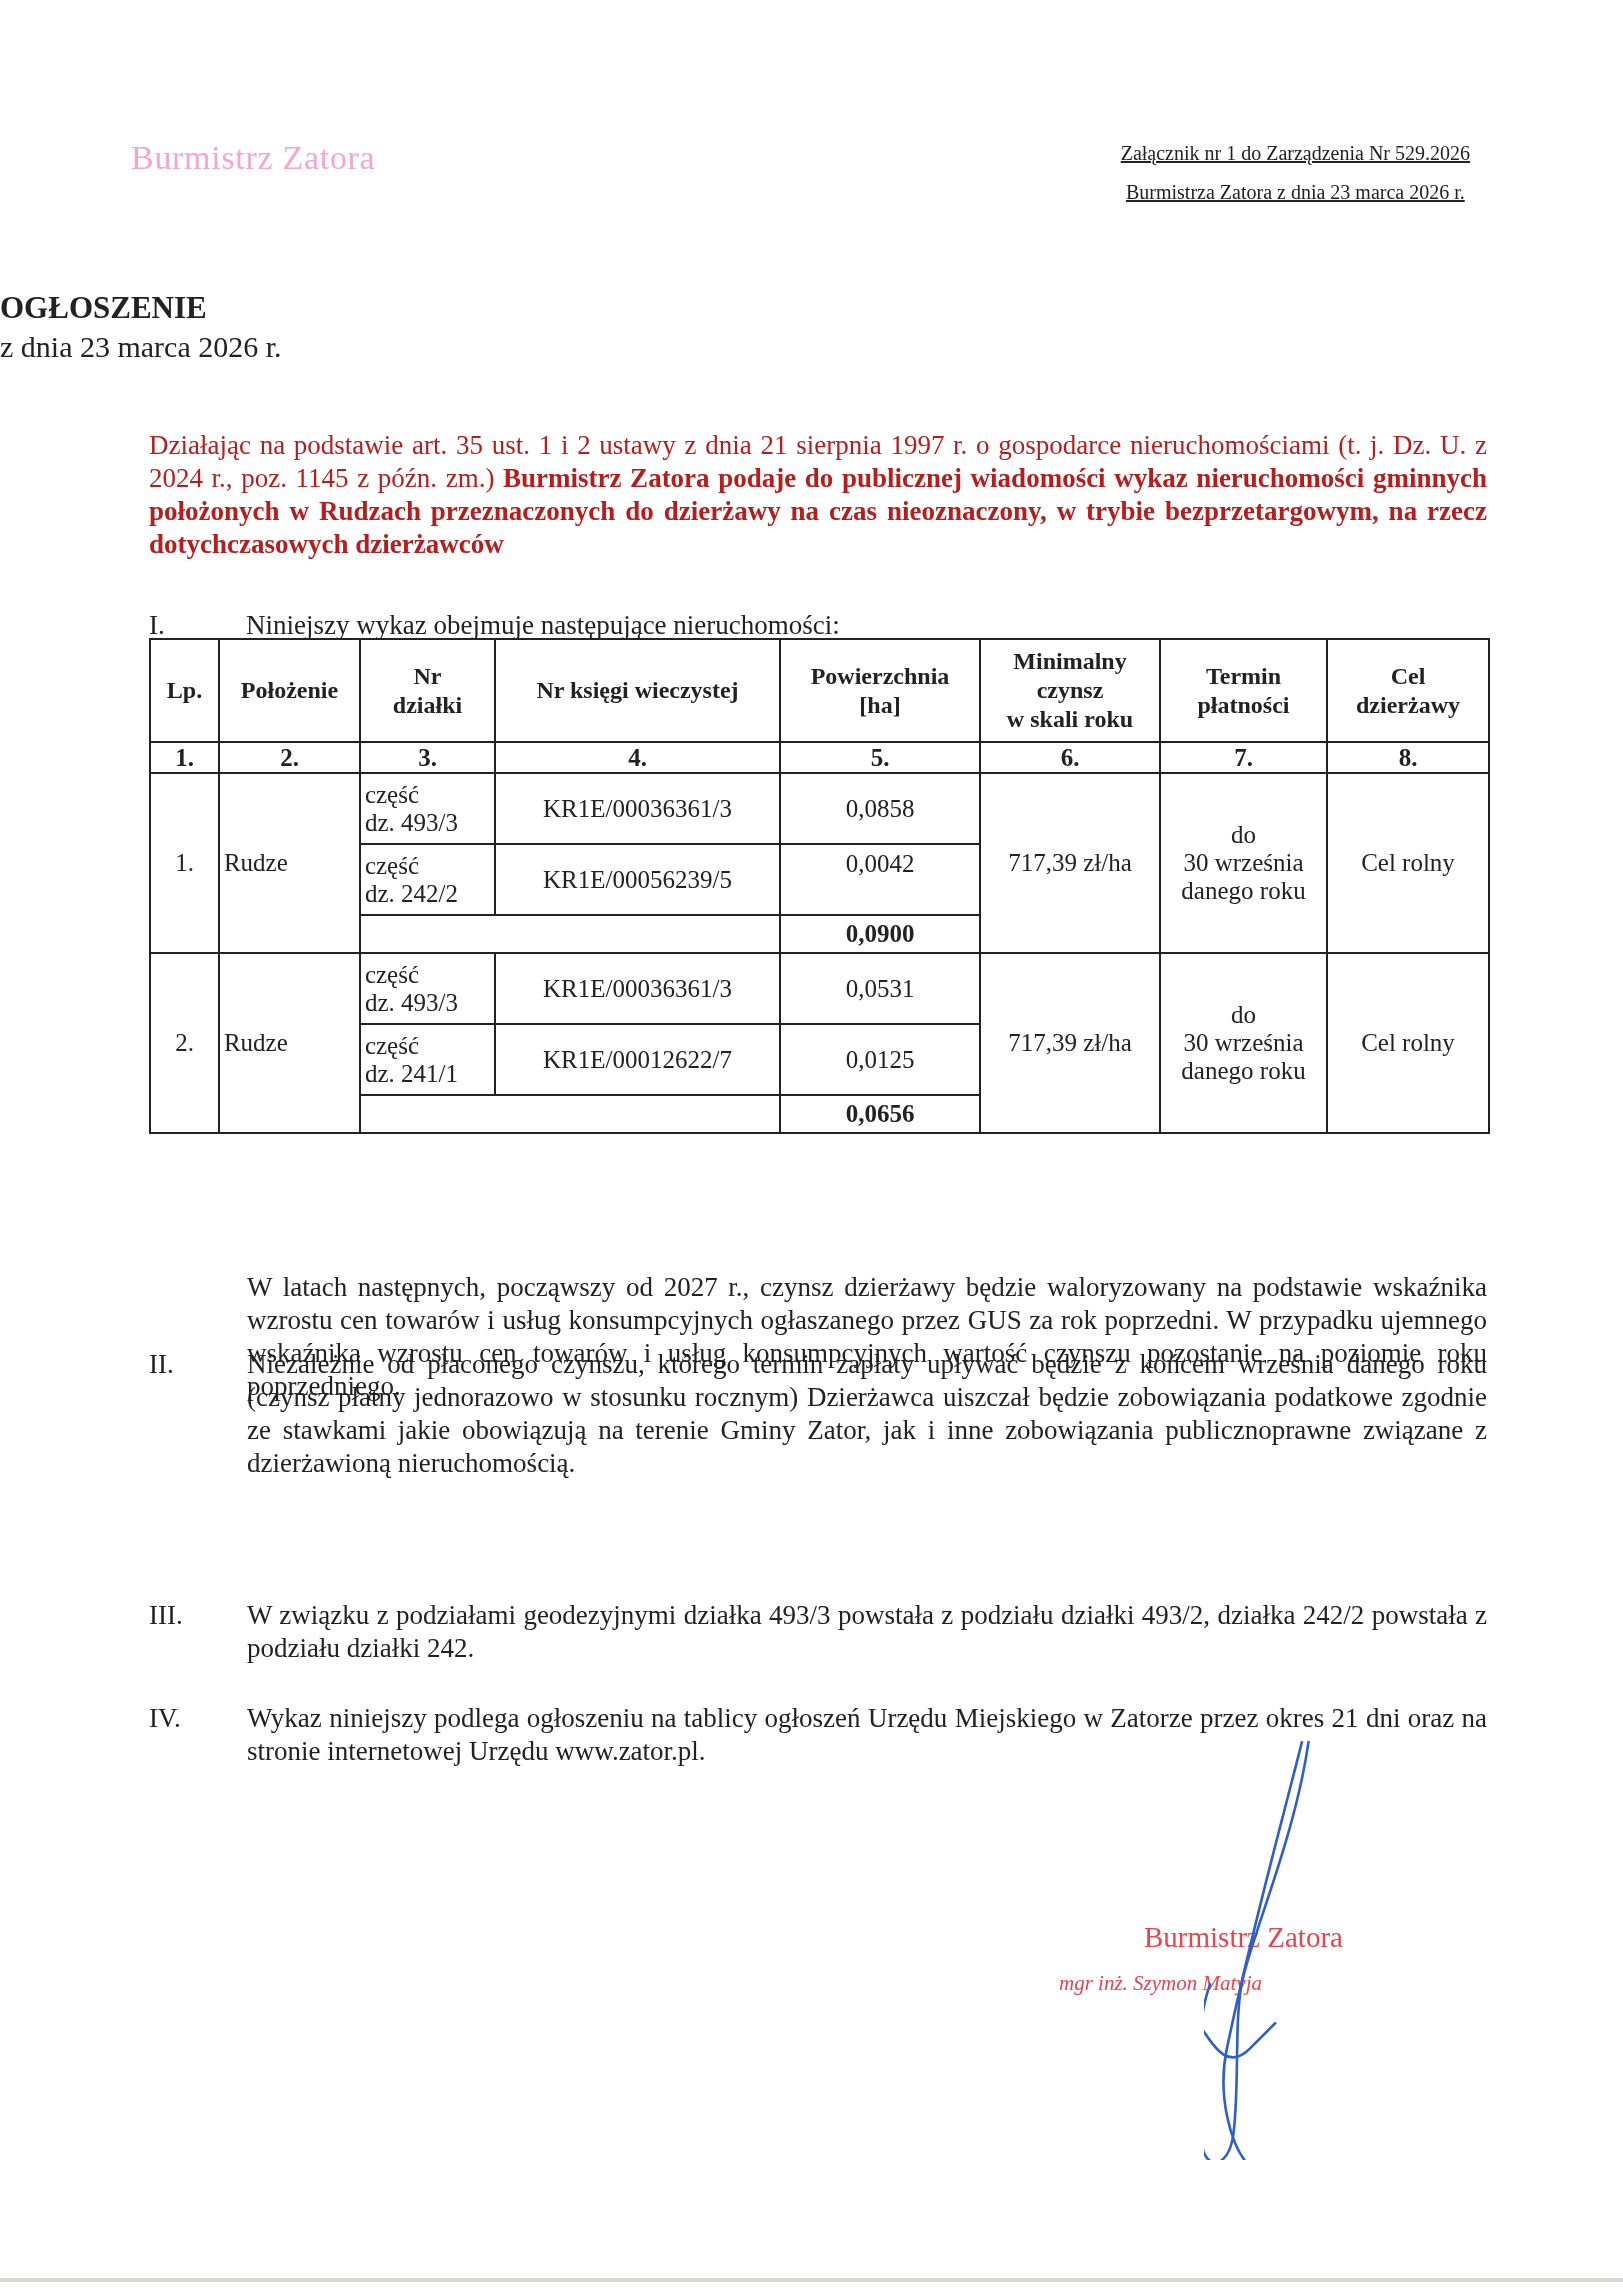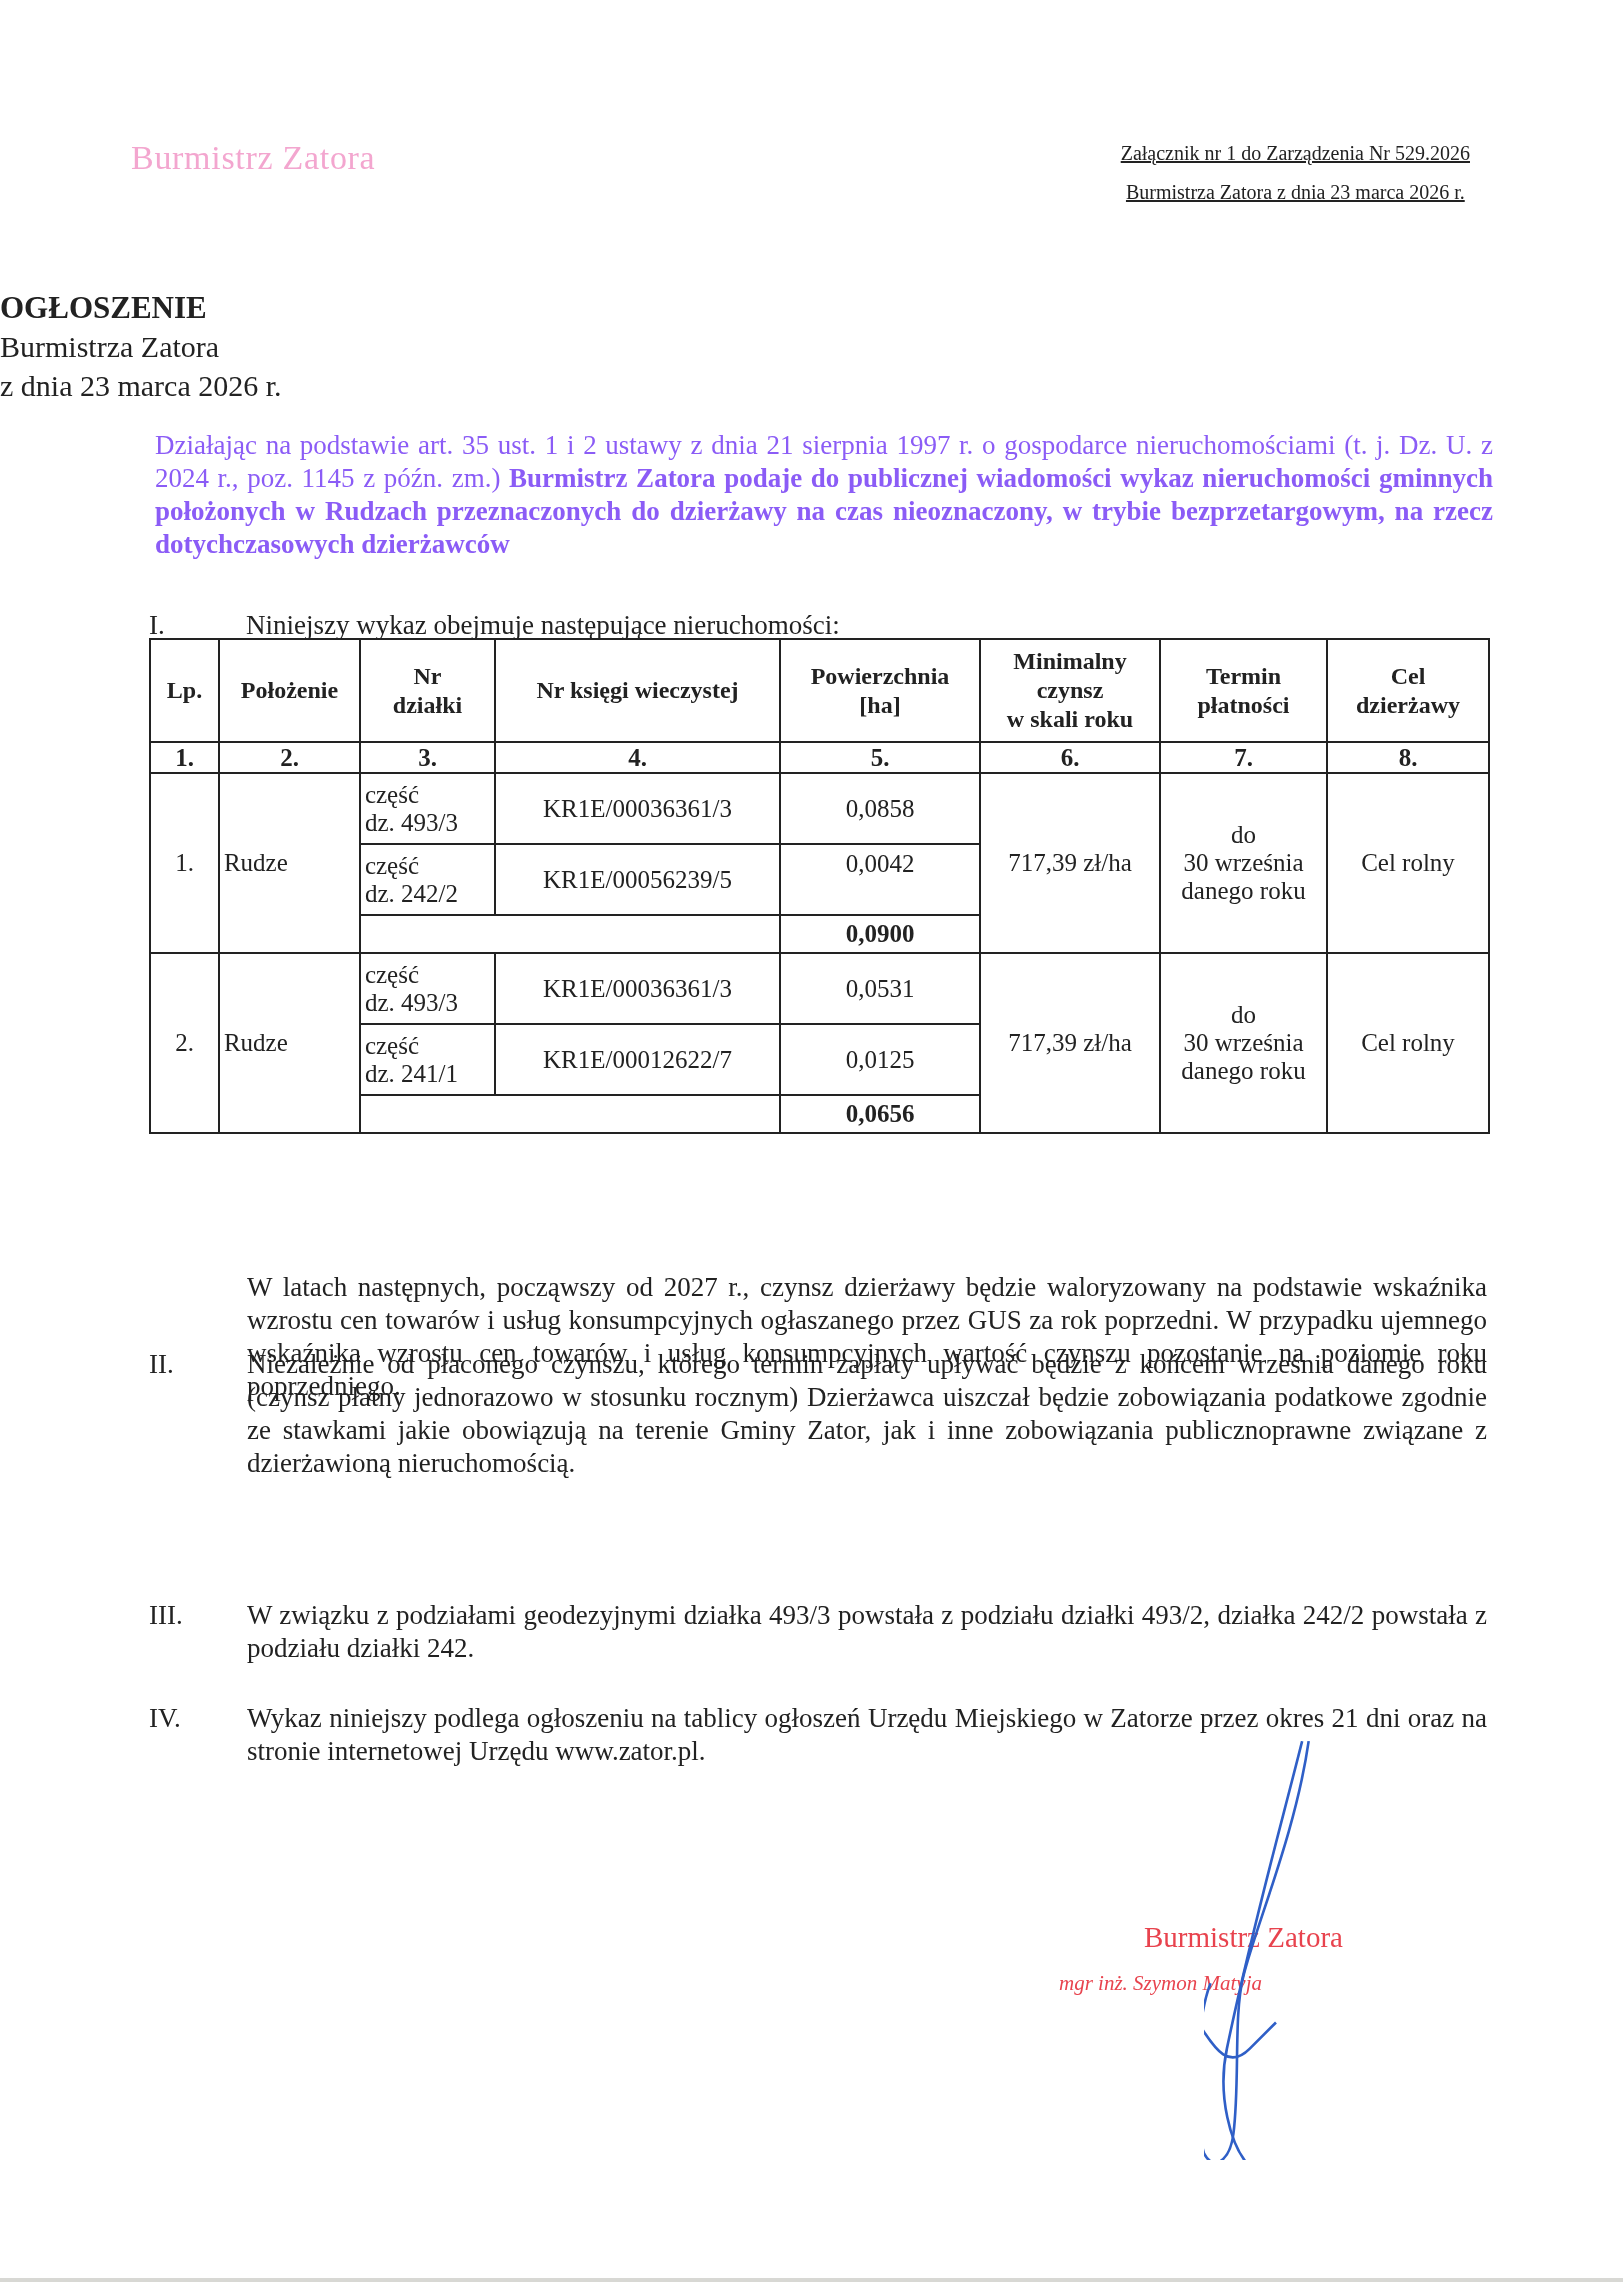--- a/index.html
+++ b/index.html
@@ -3,21 +3,21 @@
 <meta charset="utf-8">
 <style>
   html, body { margin:0; padding:0; background:#ffffff; }
   body { width:1623px; height:2295px; position:relative; overflow:hidden;
          font-family:"Liberation Serif", "DejaVu Serif", serif; color:#1a1a1a; }
   .abs { position:absolute; }
   .stamp-top { left:131px; top:139px; font-size:34px; color:#f3a6cf; letter-spacing:0.7px; }
   .attach { right:153px; top:134px; text-align:center; font-size:20px; line-height:39px; color:#222;text-decoration:underline; }
   .title-block { left:0; width:1623px; top:288px; text-align:left; font-size:30px; line-height:39px; color:#222; }
   .title-block .t1 { font-weight:bold; font-size:31px; }
-  .intro { left:155px; width:1338px; top:429px; font-size:27px; line-height:33px; text-align:justify; color:#8b5cf6; }
+  .intro { left:149px; width:1338px; top:429px; font-size:27px; line-height:33px; text-align:justify; color:#b91c1c; }
   .intro b { font-weight:bold; }
   .sec-i { left:149px; top:610px; font-size:27px; color:#222; }
   .sec-i .num { display:inline-block; width:97px; }
 
   table.wykaz { position:absolute; left:149px; top:638px; width:1338px; border-collapse:collapse;
                 font-size:25px; color:#222; table-layout:fixed; }
   table.wykaz td, table.wykaz th { border:2px solid #222; padding:0 3.9px; text-align:center; vertical-align:middle; }
   table.wykaz th { font-weight:bold; line-height:29px; font-size:24px; }
   .hdr-row { height:103px; }
   .num-row { height:31px; }
@@ -42,21 +42,20 @@
 <body>
 
 <div class="abs stamp-top">Burmistrz Zatora</div>
 <div class="abs attach">
   <div>Załącznik nr 1 do Zarządzenia Nr 529.2026</div>
   <div>Burmistrza Zatora z dnia 23 marca 2026 r.</div>
 </div>
 
 <div class="abs title-block">
   <div class="t1">OGŁOSZENIE</div>
-  <div>Burmistrza Zatora</div>
   <div>z dnia 23 marca 2026 r.</div>
 </div>
 
 <div class="abs intro">
   <span>Działając na podstawie art. 35 ust. 1 i 2 ustawy z dnia 21 sierpnia 1997 r. o gospodarce nieruchomościami (t. j. Dz. U. z 2024 r., poz. 1145 z późn. zm.) </span><b>Burmistrz Zatora podaje do publicznej wiadomości wykaz nieruchomości gminnych położonych w Rudzach przeznaczonych do dzierżawy na czas nieoznaczony, w trybie bezprzetargowym, na rzecz dotychczasowych dzierżawców</b>
 </div>
 
 <div class="abs sec-i">
   <span class="num">I.</span><span>Niniejszy wykaz obejmuje następujące nieruchomości:</span>
 </div>

